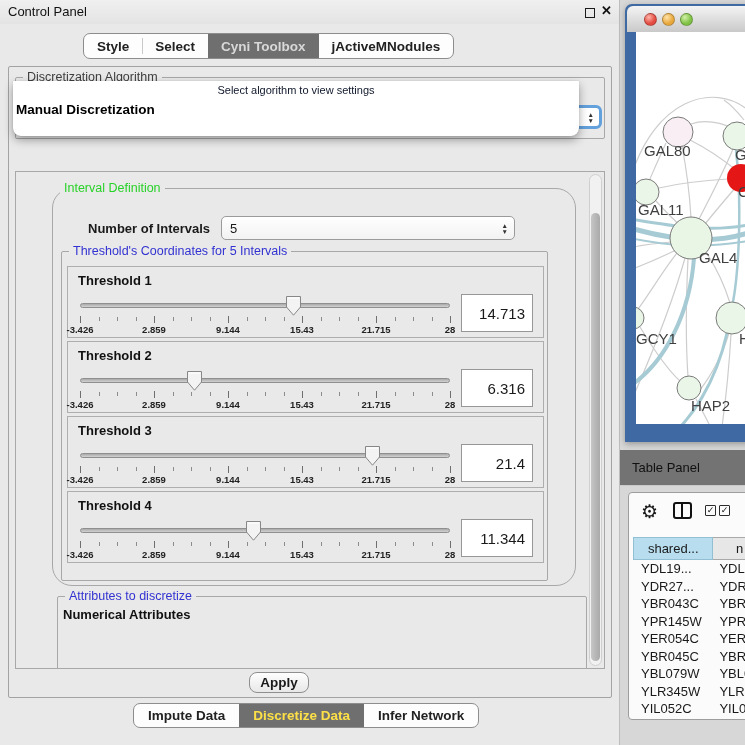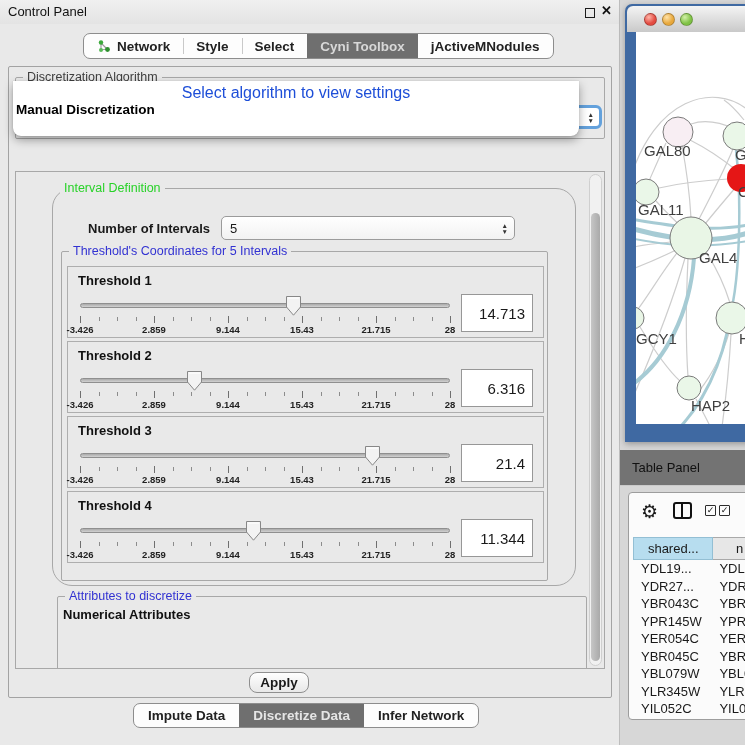--- a/index.html
+++ b/index.html
@@ -63,25 +63,25 @@
   .attr-list{position:absolute;left:8px;top:28px;width:482px;height:52px;background:#fff;border:1px solid #a5a5a5;overflow:hidden;}
   .attr-item{font-size:13px;line-height:17.5px;padding-left:10px;color:#1c1c1c;}
   .attr-vsb{position:absolute;right:1px;top:1px;width:11px;height:48px;background:#efefef;}
   .attr-vsb-thumb{position:absolute;left:1px;top:1px;width:9px;height:42px;background:#b5b5b5;border-radius:5px;}
   
   .apply-btn{position:absolute;left:240px;top:605px;width:60px;height:21px;background:linear-gradient(#fefefe,#e8e8e8);
     border:1px solid #8f8f8f;border-radius:8px;font-size:13.5px;font-weight:bold;display:flex;align-items:center;justify-content:center;}
   .bottom-tabbar{position:absolute;left:133px;top:703px;height:25px;display:flex;background:#fdfdfd;
     border:1.5px solid #8d8d8d;border-radius:7px;overflow:hidden;}
   .btab{display:flex;align-items:center;padding:0 14px;font-size:13.5px;font-weight:bold;color:#222;position:relative;}
-  .btab.selected{background:#6f6f6f;color:#e5e5e5;text-align:right;}
+  .btab.selected{background:#6f6f6f;color:#fde047;text-align:right;}
   
   .popup{position:absolute;left:13px;top:81px;width:566px;height:55px;background:#fff;z-index:50;
     border-radius:0 0 8px 8px;box-shadow:0 4px 10px rgba(0,0,0,0.35),0 0 1px rgba(0,0,0,0.3);}
-  .pop-placeholder{position:absolute;left:0;top:3px;width:100%;text-align:center;color:#1d4ed8;font-size:16px;}
+  .pop-placeholder{position:absolute;left:0;top:3px;width:100%;text-align:center;color:#0f172a;font-size:11px;}
   .pop-opt1{position:absolute;left:3px;top:21px;font-size:13.5px;font-weight:bold;color:#000;}
   .pop-opt2{position:absolute;left:3px;top:38px;font-size:13.5px;color:#000;}
   
   .netwin{position:absolute;left:625px;top:4px;width:130px;height:438px;background:#3f69a2;border-radius:7px 7px 0 0;
     box-shadow:0 2px 6px rgba(0,0,0,0.3);}
   .net-titlebar{position:absolute;left:2px;top:2px;right:0;height:26px;background:linear-gradient(#f4f4f4,#c9c9c9);border-radius:6px 0 0 0;}
   .tl{position:absolute;top:7px;width:13px;height:13px;border-radius:50%;border:1px solid rgba(0,0,0,0.25);}
   .net-content{position:absolute;left:11px;top:28px;width:109px;height:392px;background:#fff;overflow:hidden;}
   .tp-headerbar{position:absolute;left:620px;top:450px;width:125px;height:36px;background:#737373;border-bottom:1px solid #cacaca;}
   .tp-title{position:absolute;left:12px;top:10px;font-size:13px;color:#111;}
@@ -108,29 +108,20 @@
 <div id="stage">
 
   <div class="cp">
     <div class="cp-titlebar">
       <span class="cp-title">Control Panel</span>
       <span class="float-btn"></span>
       <span class="close-btn"></span>
     </div>
 
     <div class="tabbar">
-        <div class="tab">
-          <span class="neticon"><svg width="15" height="15" viewBox="0 0 15 15">
-              <path d="M4,4 L4,11 M4,4 L10,10 M4,11 L10,10" stroke="#9a9a9a" stroke-width="1.2" fill="none"></path>
-              <circle cx="4" cy="3.5" r="2.2" fill="#3aa83a"></circle>
-              <circle cx="4" cy="11" r="2" fill="#59bb59"></circle>
-              <circle cx="10.5" cy="10.5" r="2.4" fill="#2e8f2e"></circle>
-            </svg></span>
-          <span>Network</span>
-        </div>
         <div class="tab">
           <span>Style</span>
         </div>
         <div class="tab">
           <span>Select</span>
         </div>
         <div class="tab selected">
           <span>Cyni Toolbox</span>
         </div>
         <div class="tab">

